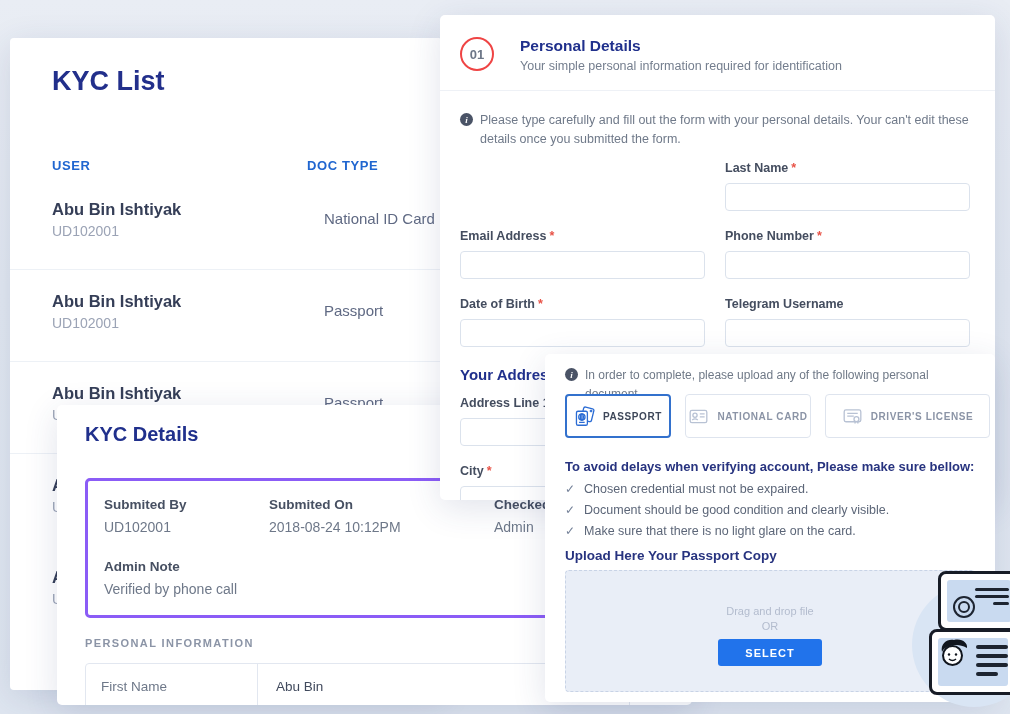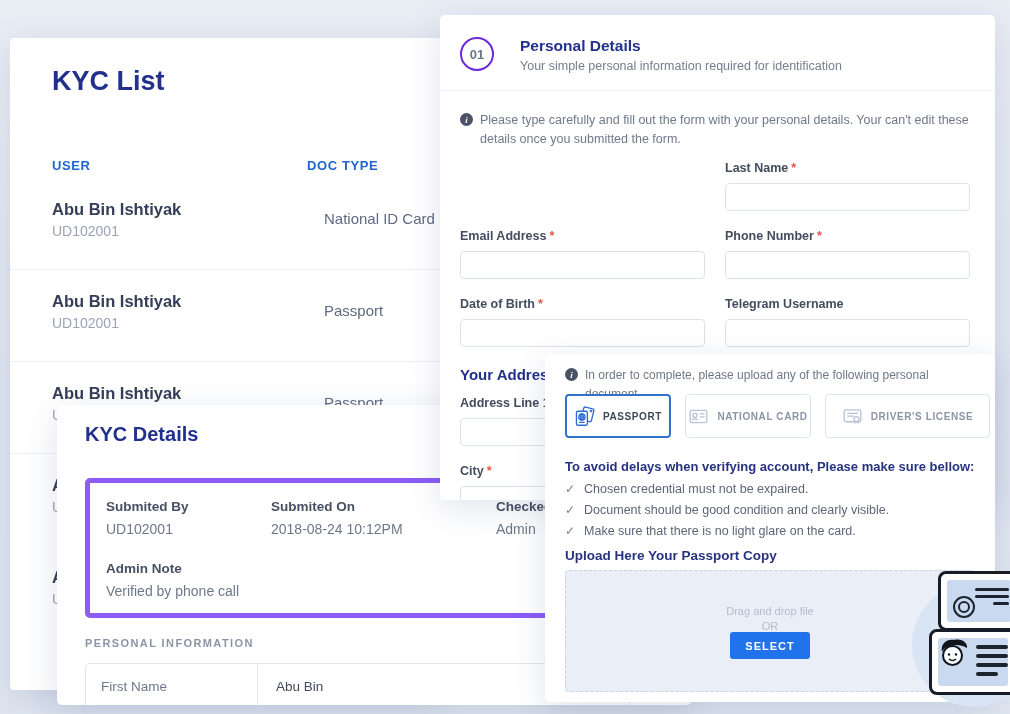--- a/index.html
+++ b/index.html
@@ -19,21 +19,21 @@
   .kl-head .c1 { left:42px; } .kl-head .c2 { left:297px;text-align:center; }
   .kl-rows { position:absolute; top:140px; left:0; right:0; }
   .kl-row { position:relative; height:92px; border-bottom:1px solid #edf1f6; padding:22px 0 0 42px; }
   .kl-row:nth-child(n+4){ border-bottom:none; }
   .kl-name { font-size:16.5px; font-weight:bold; color:#353e57; }
   .kl-id   { font-size:14px; color:#9ba3b5; margin-top:4px; }
   .kl-doc  { position:absolute; left:314px; top:32px; font-size:15px; color:#5f6983; }
 
   
   #personal { left:440px; top:15px; width:555px; height:485px; z-index:3; }
-  .pd-step { position:absolute; left:20px; top:22px; width:34px; height:34px; border:2px solid #6d28d9;
+  .pd-step { position:absolute; left:20px; top:22px; width:34px; height:34px; border:2px solid #ef4444;
              border-radius:50%; color:#6d7788; font-size:13px; font-weight:bold;
              display:flex; align-items:center; justify-content:center; }
   .pd-title { position:absolute; left:80px; top:22px; font-size:15.5px; font-weight:bold; color:#20308c; }
   .pd-sub   { position:absolute; left:80px; top:44px; font-size:12.5px; color:#747e8e; }
   .pd-div   { position:absolute; left:0; right:0; top:75px; border-top:1px solid #eef1f6; }
   .note { position:absolute; display:flex; gap:7px; align-items:flex-start; }
   .pd-note { left:20px; top:96px; width:512px; }
   .note p { font-size:12.5px; color:#6f7989; line-height:1.55; }
   .info-ic { flex:0 0 13px; width:13px; height:13px; margin-top:2px; border-radius:50%;
              background:#4a5366; color:#fff; font-size:9px; font-weight:bold; font-style:italic;
@@ -45,21 +45,21 @@
   .g1{left:20px; top:146px;} .g2{left:285px; top:146px;}
   .g3{left:20px; top:214px;} .g4{left:285px; top:214px;}
   .g5{left:20px; top:282px;} .g6{left:285px; top:282px;}
   .pd-addr-title { position:absolute; left:20px; top:351px; font-size:15px; font-weight:bold; color:#20308c; }
   .g7{left:20px; top:381px;} .g8{left:20px; top:449px;}
 
   
   #kyc-details { left:57px; top:405px; width:635px; height:300px; z-index:2; }
   .kd-title { position:absolute; left:28px; top:18px; font-size:20px; font-weight:bold; color:#20308c; }
   .kd-box { position:absolute; left:28px; top:73px; width:545px; height:140px;
-            border:5px solid #8b5cf6; border-radius:5px; }
+            border:3px solid #8b5cf6; border-radius:5px; }
   .kd-item { position:absolute; }
   .kd-lab { font-size:13.5px; font-weight:bold; color:#475062; }
   .kd-val { font-size:14px; color:#6e7889; margin-top:7px; }
   .kd-i1 { left:16px; top:16px; } .kd-i2 { left:181px; top:16px; } .kd-i3 { left:406px; top:16px; }
   .kd-i4 { left:16px; top:78px; }
   .kd-sec { position:absolute; left:28px; top:232px; font-size:11px; font-weight:bold;
             letter-spacing:1.4px; color:#8b94a6; }
   .kd-table { position:absolute; left:28px; top:258px; width:545px; height:50px;
               border:1px solid #e2e7f0; border-radius:4px 4px 0 0; display:flex; }
   .kd-c1 { width:172px; border-right:1px solid #e2e7f0; padding:15px; font-size:13.5px; color:#6e7889; }
@@ -80,21 +80,21 @@
   .up-warn { position:absolute; left:20px; top:105px; font-size:13px; font-weight:bold; color:#27337f; }
   .up-checks { position:absolute; left:20px; top:128px; }
   .chk { display:flex; gap:9px; align-items:baseline; height:21px; }
   .chk .tick { color:#76839a; font-size:12px; }
   .chk p { font-size:12.5px; color:#5c6678; }
   .up-head { position:absolute; left:20px; top:194px; font-size:13.5px; font-weight:bold; color:#27337f; }
   .dropzone { position:absolute; left:20px; top:216px; width:410px; height:122px;
               background:#e9eef7; border:1px dashed #c8d3e6; border-radius:4px; text-align:center; }
   .dz-drag { margin-top:34px; font-size:11px; color:#b3bcce; }
   .dz-or { margin-top:3px; font-size:11px; color:#b3bcce; }
-  .dz-btn { width:80px; height:27px; background:#2173eb; border:none; border-radius:3px;
+  .dz-btn { margin-top:7px; width:104px; height:27px; background:#2173eb; border:none; border-radius:3px;
             color:#fff; font-size:11px; font-weight:bold; letter-spacing:1px; cursor:pointer;
             font-family:"Liberation Sans",sans-serif; }
 
   
   #illus { position:absolute; z-index:6; left:900px; top:560px; width:110px; height:154px; pointer-events:none; }
   .ill-circle { position:absolute; left:12px; top:23px; width:124px; height:124px;
                 border-radius:50%; background:#d9e5f4; }
   .idcard { position:absolute; background:#fff; border:3px solid #171c26; border-radius:8px; }
   .idcard .panel { position:absolute; background:#c9daf0; border-radius:3px; }
   .idc1 { left:38px; top:11px; width:104px; height:60px; }

